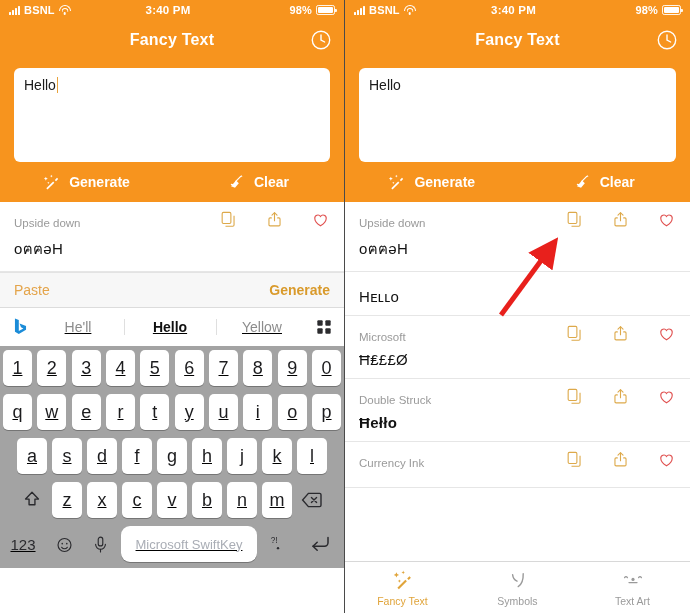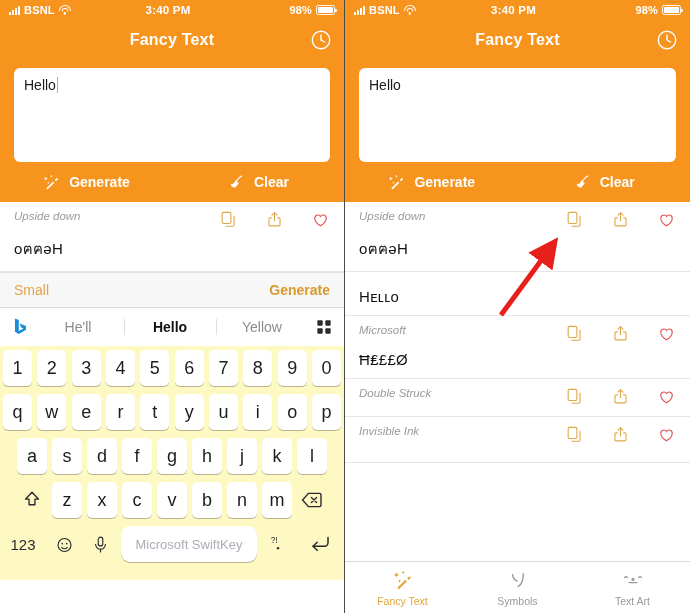--- a/index.html
+++ b/index.html
@@ -87,39 +87,39 @@
   }
   .action {
     flex: 1; display: flex; align-items: center; justify-content: center;
     gap: 7px; color: #fff; font-size: 14px; font-weight: bold;
   }
   .ic-wand, .ic-broom { width: 20px; height: 20px; flex: 0 0 auto; }
 
   
   .results { background: #fff; }
   .res-row { padding: 8px 14px 10px 14px; border-bottom: 1px solid #e6e6e6; position: relative; }
-  .res-head { display: flex; align-items: flex-start; font-style: italic; }
+  .res-head { display: flex; align-items: flex-end; }
   .res-label { font-size: 11.5px; color: #9a9a9a; }
   .res-icons { margin-left: auto; display: flex; align-items: center; gap: 27px; }
   .icn { width: 19px; height: 19px; display: block; }
   .res-value { font-size: 15px; color: #121212; margin-top: 8px; letter-spacing: .3px; }
   .res-value.dstruck { font-weight: bold; }
 
   
   .pgbar {
     background: #f7f7f7; height: 36px;
     display: flex; align-items: center; justify-content: space-between;
     padding: 0 14px;
     border-top: 1px solid #e3e3e3; border-bottom: 1px solid #dcdcdc;
   }
   .pg-paste { color: #E4A44A; font-size: 14px; }
   .pg-gen { color: #D99A2B; font-size: 14px; font-weight: bold; }
 
   
-  .keyboard { background: #fef9c3; }
+  .keyboard { background: #a3a3a3; text-decoration: underline; }
   .suggestbar {
     background: #fff; height: 38px;
     display: flex; align-items: center; padding: 0 10px;
   }
   .bing { width: 22px; height: 22px; flex: 0 0 auto; }
   .sug { flex: 1; text-align: center; font-size: 14px; color: #8c8c8c; position: relative; }
   .sug.strong { color: #101010; font-weight: bold; }
   .sug + .sug::before {
     content: ""; position: absolute; left: 0; top: 50%;
     transform: translateY(-50%); width: 1px; height: 16px; background: #dfdfdf;
@@ -128,21 +128,21 @@
   .krow { display: flex; justify-content: center; gap: 5.5px; padding: 4px 3px; }
   .key {
     background: #fff; border-radius: 5px;
     width: 29.5px; height: 36px;
     display: flex; align-items: center; justify-content: center;
     font-size: 18px; color: #1c1c1e;
     box-shadow: 0 1px 0 rgba(0,0,0,.28);
   }
   .krow.mid { padding-left: 0; padding-right: 0; }
   .krow.low { gap: 5.5px; }
-  .krow.bottom { padding: 4px 3px 18px 3px; align-items: flex-start; gap: 6px; }
+  .krow.bottom { padding: 4px 3px 6px 3px; align-items: flex-start; gap: 6px; }
   .key.b123 { background: transparent; box-shadow: none; width: 40px; font-size: 15px; color: #2a2a2e; }
   .key.icon-key { background: transparent; box-shadow: none; width: 30px; }
   .key.space { flex: 1; background: #fff; font-size: 13px; color: #a9adb5; border-radius: 9px; }
   .key.enter { background: transparent; box-shadow: none; width: 42px; }
   .key.punct { background: transparent; box-shadow: none; width: 30px; font-size: 12px; color: #2a2a2e; }
 
   
   .arrow { position: absolute; left: 0; top: 0; pointer-events: none; }
 
   
@@ -252,21 +252,21 @@
                 <path d="M12 20s-7.2-4.6-7.2-9.3A3.9 3.9 0 0112 8.2a3.9 3.9 0 017.2 2.5C19.2 15.4 12 20 12 20z"></path>
               </svg>
             </span>
           </span>
         </div>
         <div class="res-value">oฅฅǝH</div>
       </div>
     </div>
 
     <div class="pgbar">
-      <span class="pg-paste">Small</span>
+      <span class="pg-paste">Paste</span>
       <span class="pg-gen">Generate</span>
     </div>
 
     <div class="keyboard">
       <div class="suggestbar">
         <span class="bing">
           <svg viewBox="0 0 24 24" width="22" height="22">
             <path d="M5.4 2.8l4.2 1.5v12.1l5-2.9-2.6-1.2-1.6-4 7.1 2.5v4.3l-7.9 4.6-4.2-2.4z" fill="#1B8CD8"></path>
           </svg>
         </span>
@@ -521,25 +521,26 @@
                   <path d="M8.8 6.6L12 3.4l3.2 3.2"></path>
               </svg>
             </span>
             <span class="icn">
               <svg viewBox="0 0 24 24" width="19" height="19" fill="none" stroke="#E0504F" stroke-width="1.4">
                 <path d="M12 20s-7.2-4.6-7.2-9.3A3.9 3.9 0 0112 8.2a3.9 3.9 0 017.2 2.5C19.2 15.4 12 20 12 20z"></path>
               </svg>
             </span>
           </span>
         </div>
+        <div class="res-value dstruck">Ħełło</div>
       </div>
 
       <div class="res-row">
         <div class="res-head">
-          <span class="res-label">Invisible Ink</span>
+          <span class="res-label">Currency Ink</span>
           <span class="res-icons">
             <span class="icn">
               <svg viewBox="0 0 24 24" width="19" height="19" fill="none" stroke="#DDA94A" stroke-width="1.4">
                 <rect x="4" y="3" width="11" height="14" rx="1.6"></rect>
                 <path d="M8.2 20.6h9.2a1.6 1.6 0 001.6-1.6V7.4"></path>
               </svg>
             </span>
             <span class="icn">
               <svg viewBox="0 0 24 24" width="19" height="19" fill="none" stroke="#DDA94A" stroke-width="1.4" stroke-linecap="round">
                 <path d="M8 10H6.4A1.4 1.4 0 005 11.4v7.2A1.4 1.4 0 006.4 20h11.2a1.4 1.4 0 001.4-1.4v-7.2A1.4 1.4 0 0017.6 10H16"></path>

